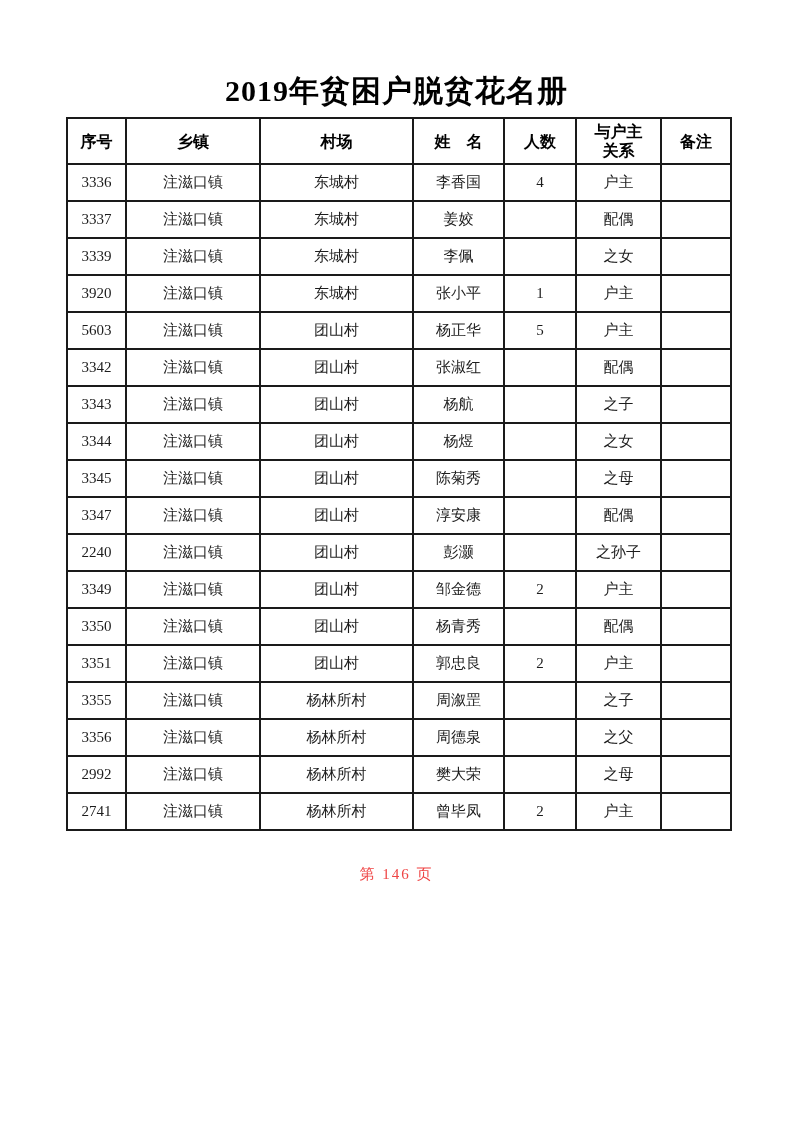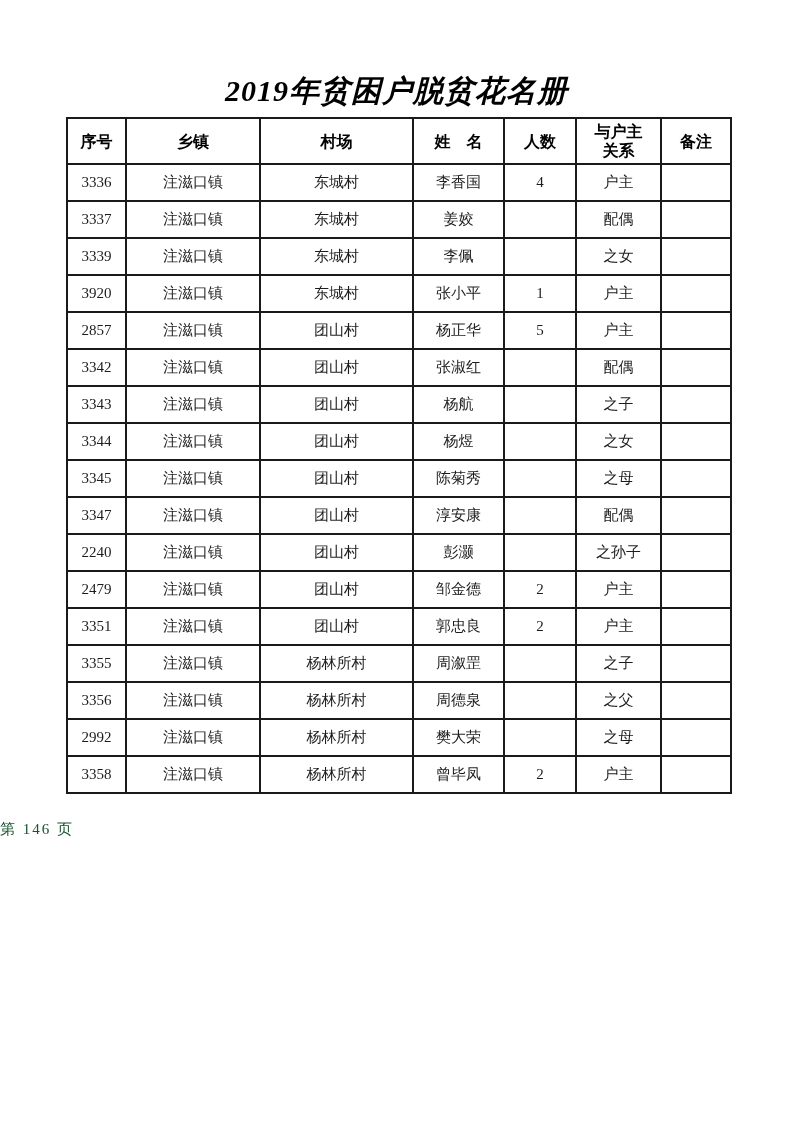--- a/index.html
+++ b/index.html
@@ -18,21 +18,20 @@
   }
   .doc-title {
     margin: 0;
     padding-top: 74px;
     text-align: center;
     font-size: 30px;
     line-height: 34px;
     font-weight: bold;
     letter-spacing: 1px;
     color: #000000;
-    font-style: italic;
   }
   table.roster {
     border-collapse: collapse;
     table-layout: fixed;
     margin: 9px auto 0 66px;
     width: 664px;
   }
   table.roster th, table.roster td {
     border: 2px solid #1a1a1a;
     text-align: center;
@@ -55,23 +54,24 @@
     color: #1c1c1c;
   }
   .col-serial   { width: 59px; }
   .col-township { width: 134px; }
   .col-village  { width: 153px; }
   .col-name     { width: 91px; }
   .col-count    { width: 72px; }
   .col-relation { width: 85px; }
   .col-note     { width: 70px; }
   .page-footer {
-    margin-top: 26px;
+    margin-top: 34px;
+    text-align: center;
     font-size: 15px;
-    color: #14532d;
+    color: #ef4444;
     letter-spacing: 2px;
   }
 </style>
 </head>
 <body>
 
 <div class="page">
 
   <h1 class="doc-title">2019年贫困户脱贫花名册</h1>
 
@@ -128,21 +128,21 @@
         <tr>
           <td>3920</td>
           <td>注滋口镇</td>
           <td>东城村</td>
           <td>张小平</td>
           <td>1</td>
           <td>户主</td>
           <td></td>
         </tr>
         <tr>
-          <td>2857</td>
+          <td>5603</td>
           <td>注滋口镇</td>
           <td>团山村</td>
           <td>杨正华</td>
           <td>5</td>
           <td>户主</td>
           <td></td>
         </tr>
         <tr>
           <td>3342</td>
           <td>注滋口镇</td>
@@ -191,29 +191,38 @@
         <tr>
           <td>2240</td>
           <td>注滋口镇</td>
           <td>团山村</td>
           <td>彭灏</td>
           <td></td>
           <td>之孙子</td>
           <td></td>
         </tr>
         <tr>
-          <td>2479</td>
+          <td>3349</td>
           <td>注滋口镇</td>
           <td>团山村</td>
           <td>邹金德</td>
           <td>2</td>
           <td>户主</td>
           <td></td>
         </tr>
         <tr>
+          <td>3350</td>
+          <td>注滋口镇</td>
+          <td>团山村</td>
+          <td>杨青秀</td>
+          <td></td>
+          <td>配偶</td>
+          <td></td>
+        </tr>
+        <tr>
           <td>3351</td>
           <td>注滋口镇</td>
           <td>团山村</td>
           <td>郭忠良</td>
           <td>2</td>
           <td>户主</td>
           <td></td>
         </tr>
         <tr>
           <td>3355</td>
@@ -236,21 +245,21 @@
         <tr>
           <td>2992</td>
           <td>注滋口镇</td>
           <td>杨林所村</td>
           <td>樊大荣</td>
           <td></td>
           <td>之母</td>
           <td></td>
         </tr>
         <tr>
-          <td>3358</td>
+          <td>2741</td>
           <td>注滋口镇</td>
           <td>杨林所村</td>
           <td>曾毕凤</td>
           <td>2</td>
           <td>户主</td>
           <td></td>
         </tr>
       </tbody>
   </table>
 

